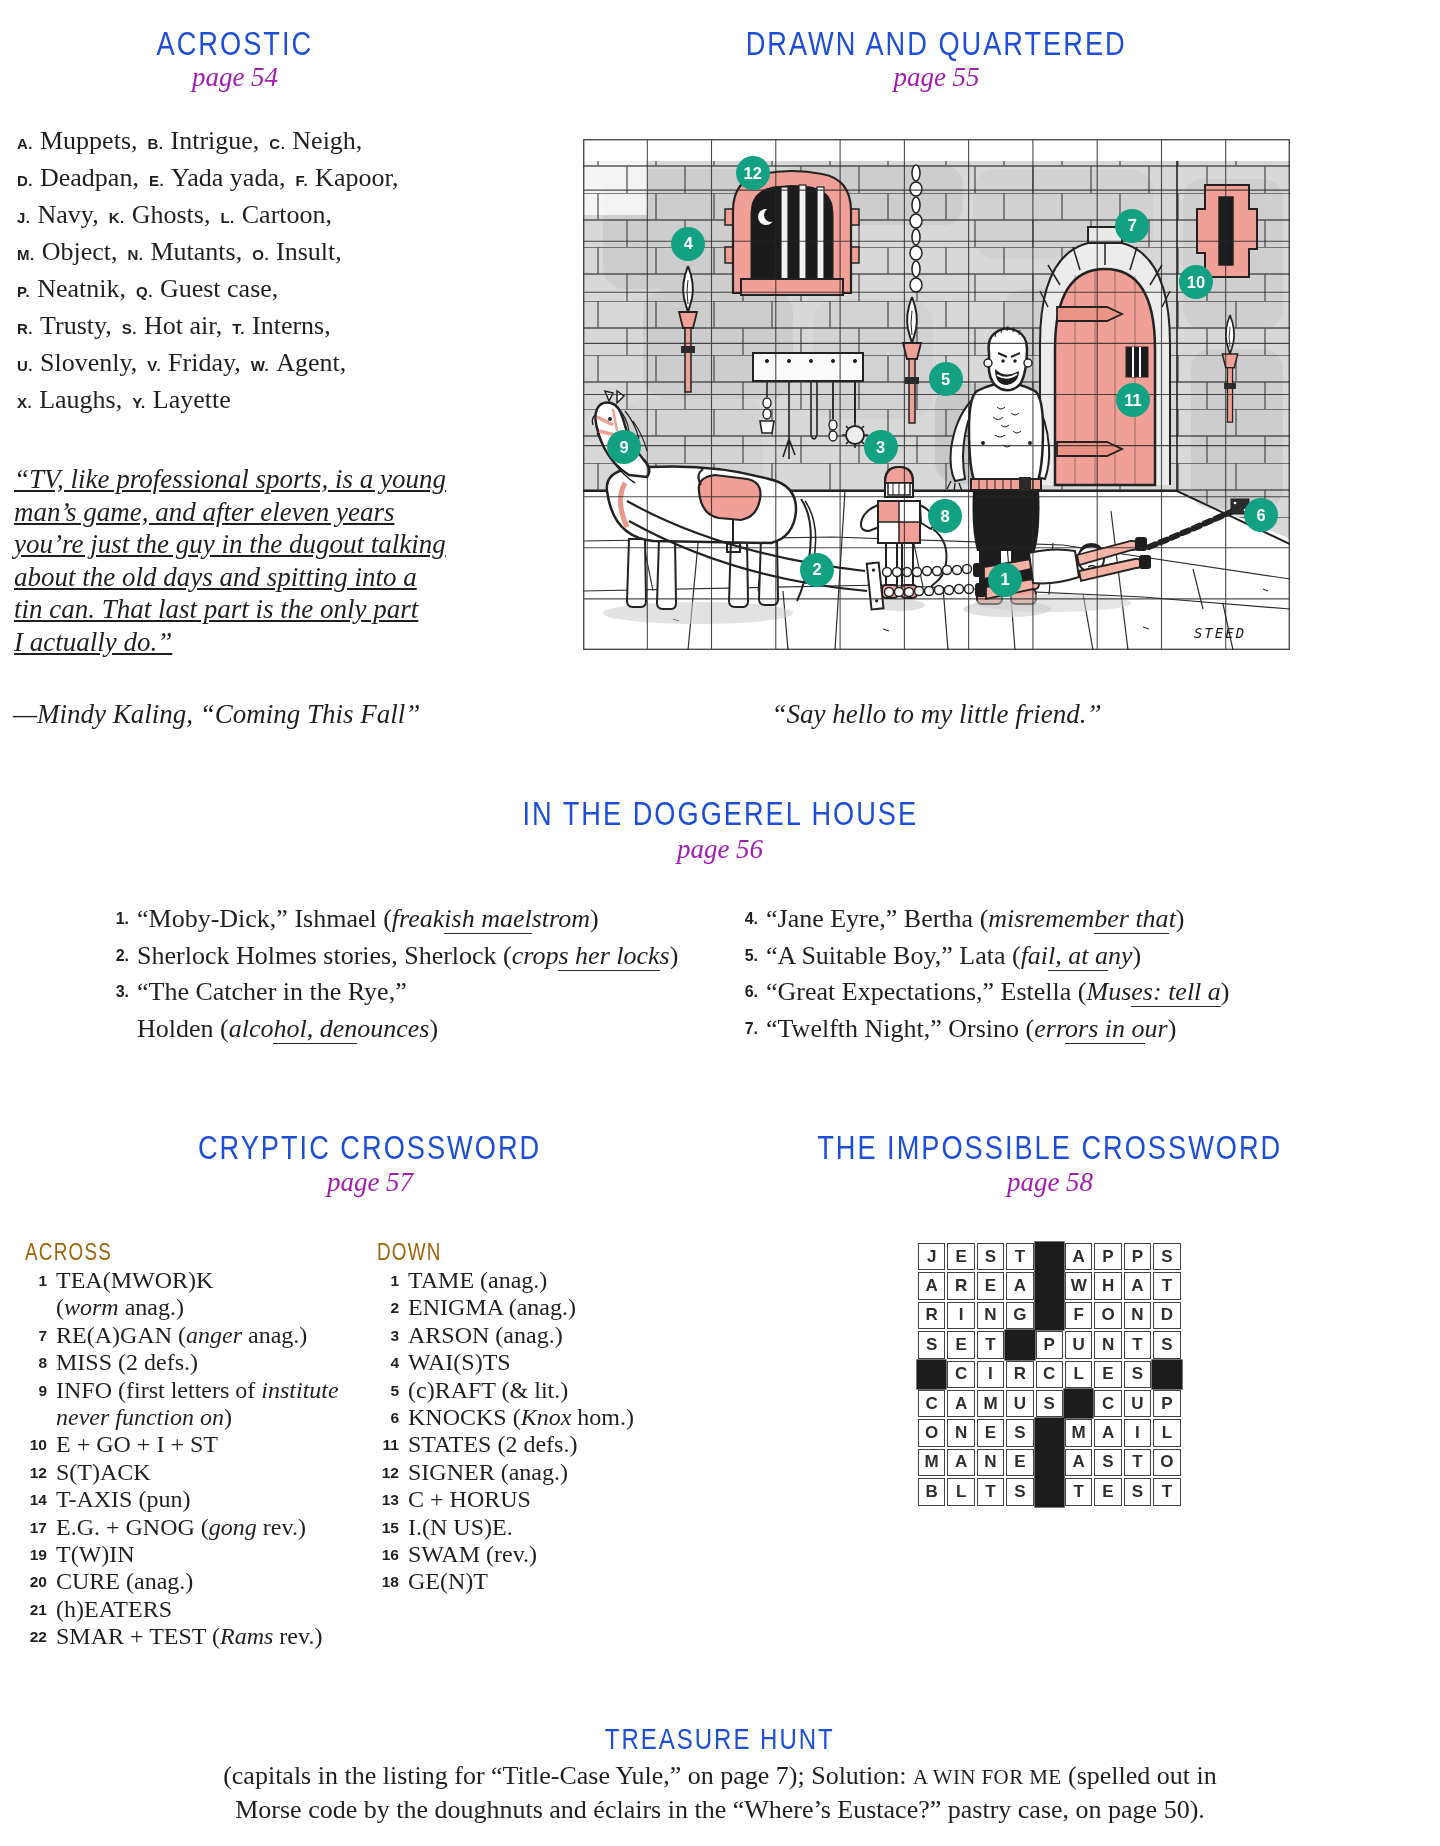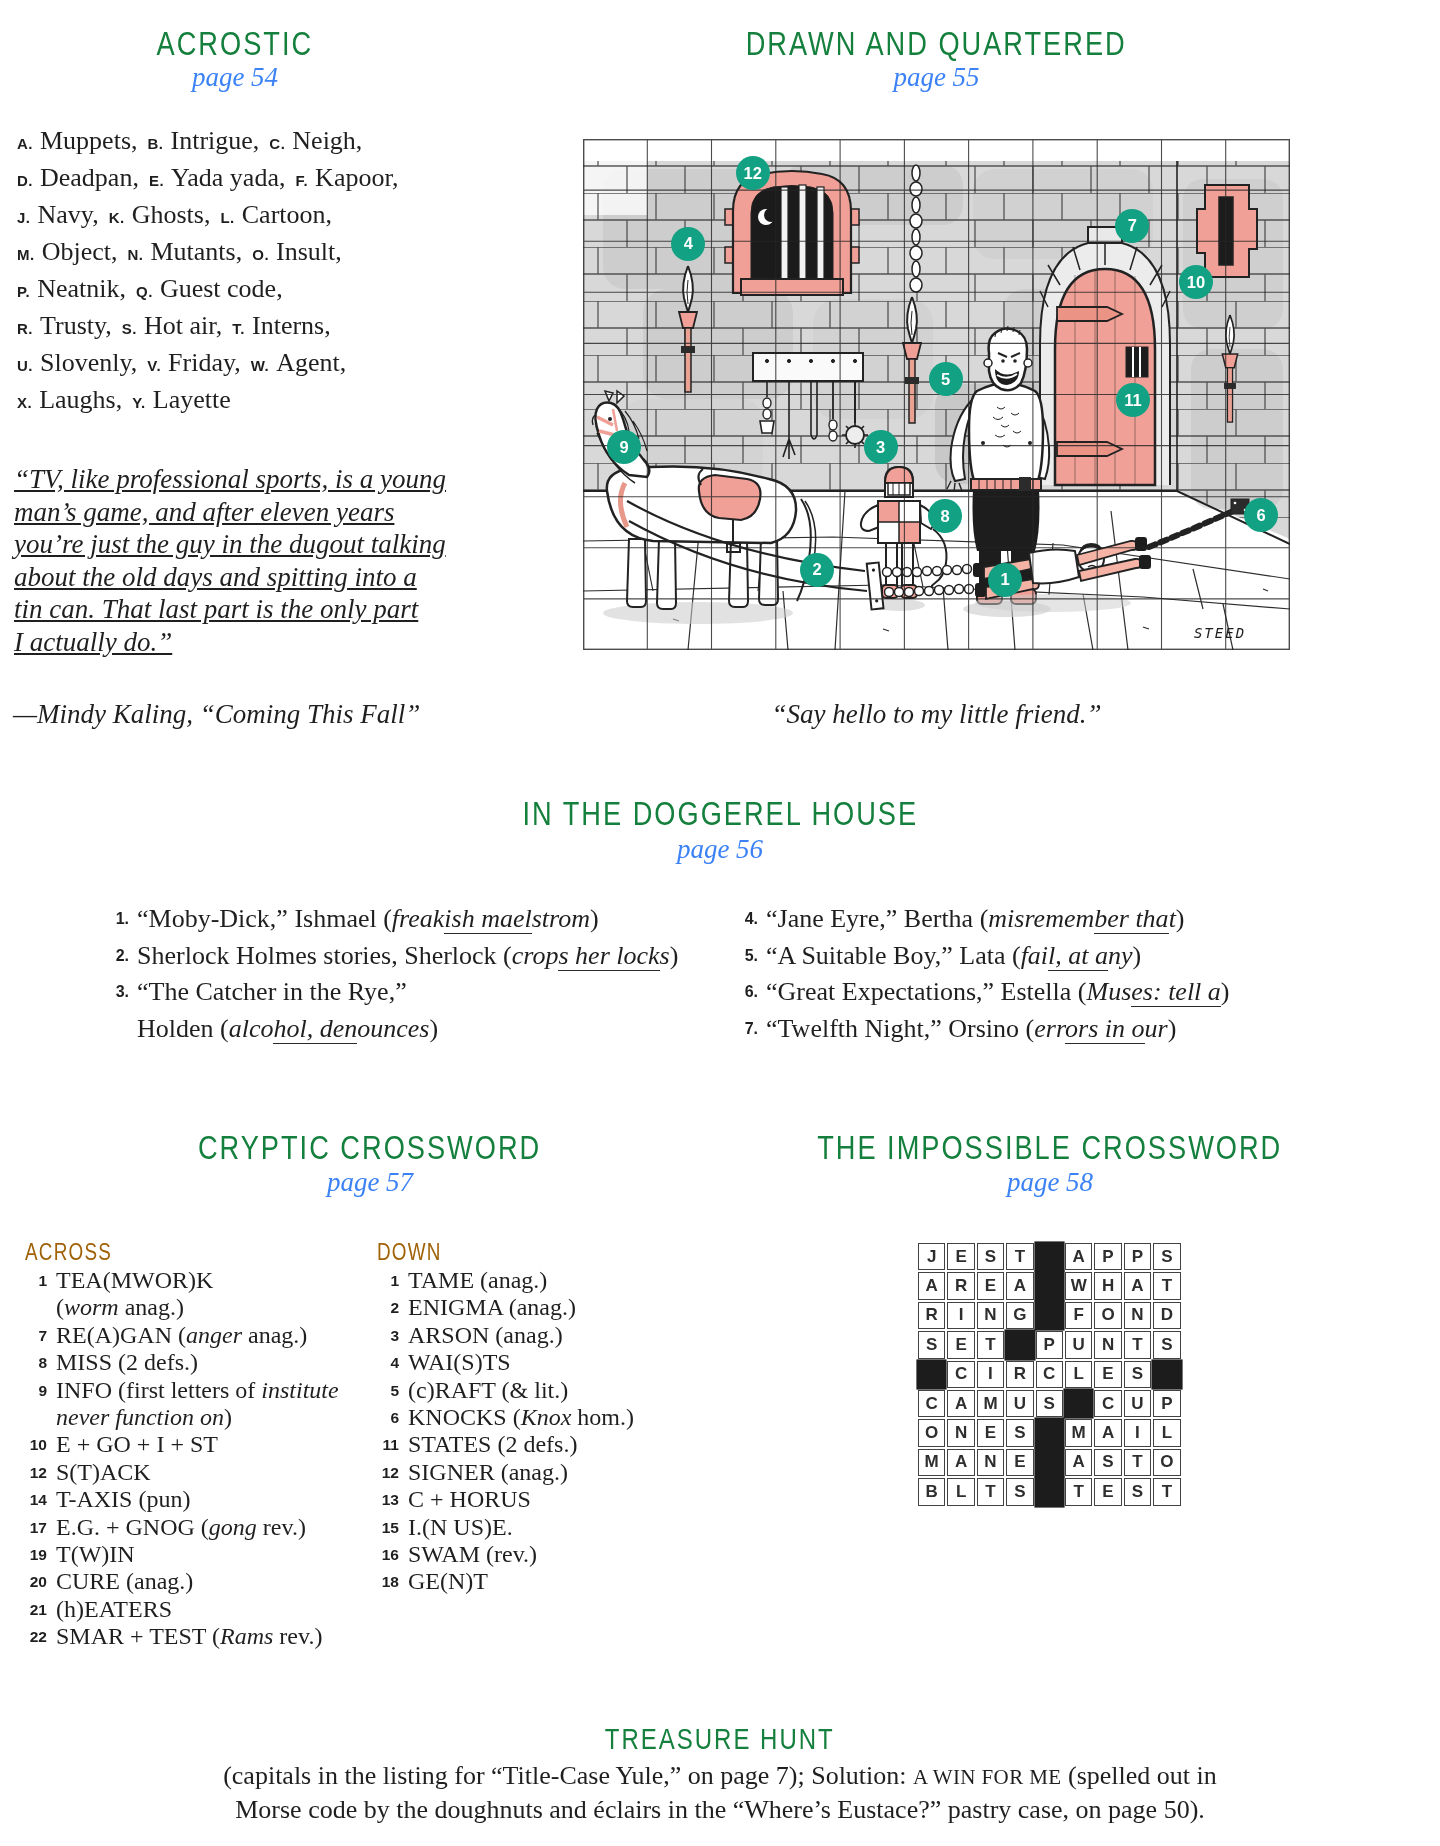--- a/index.html
+++ b/index.html
@@ -1,24 +1,24 @@
 <!DOCTYPE html>
 <html><head>
 <meta charset="utf-8">
 <style>
   html,body{margin:0;padding:0;}
   body{width:1440px;height:1846px;position:relative;background:#fff;
        font-family:"Liberation Serif",serif;color:#1f1f1f;overflow:hidden;}
   .abs{position:absolute;}
   
   .hd{position:absolute;text-align:center;font-family:"Liberation Sans",sans-serif;
-      color:#15803d;white-space:nowrap;}
+      color:#1d4ed8;white-space:nowrap;}
   .hd>span{display:inline-block;transform:scaleX(.8);letter-spacing:2.5px;font-size:34px;}
   .hd.small>span{font-size:30px;}
-  .pg{position:absolute;text-align:center;font-style:italic;font-size:27px;color:#3b82f6;}
+  .pg{position:absolute;text-align:center;font-style:italic;font-size:27px;color:#a21caf;}
   
   .ansline{font-size:26px;line-height:34px;white-space:nowrap;}
   .albl{font-family:"Liberation Sans",sans-serif;font-weight:700;font-size:15px;
         letter-spacing:.5px;margin-right:7px;}
   .answ{margin-right:10px;}
   .quote div{font-style:italic;font-size:27px;line-height:32.5px;white-space:nowrap;}
   .attrib{font-style:italic;font-size:27px;white-space:nowrap;}
   .caption{position:absolute;font-style:italic;font-size:27px;text-align:center;}
   
   .dogcol{position:absolute;font-size:26px;line-height:36.5px;}
@@ -52,21 +52,21 @@
 </head>
 <body>
 
 <div class="hd" style="left:15px;top:24px;width:440px;"><span>ACROSTIC</span></div>
 <div class="pg" style="left:15px;top:62px;width:440px;">page 54</div>
 <div class="abs" style="left:17px;top:124px;" id="answers">
     <div class="ansline"><span class="albl">A.</span><span class="answ">Muppets,</span><span class="albl">B.</span><span class="answ">Intrigue,</span><span class="albl">C.</span><span class="answ">Neigh,</span></div>
     <div class="ansline"><span class="albl">D.</span><span class="answ">Deadpan,</span><span class="albl">E.</span><span class="answ">Yada yada,</span><span class="albl">F.</span><span class="answ">Kapoor,</span></div>
     <div class="ansline"><span class="albl">J.</span><span class="answ">Navy,</span><span class="albl">K.</span><span class="answ">Ghosts,</span><span class="albl">L.</span><span class="answ">Cartoon,</span></div>
     <div class="ansline"><span class="albl">M.</span><span class="answ">Object,</span><span class="albl">N.</span><span class="answ">Mutants,</span><span class="albl">O.</span><span class="answ">Insult,</span></div>
-    <div class="ansline"><span class="albl">P.</span><span class="answ">Neatnik,</span><span class="albl">Q.</span><span class="answ">Guest code,</span></div>
+    <div class="ansline"><span class="albl">P.</span><span class="answ">Neatnik,</span><span class="albl">Q.</span><span class="answ">Guest case,</span></div>
     <div class="ansline"><span class="albl">R.</span><span class="answ">Trusty,</span><span class="albl">S.</span><span class="answ">Hot air,</span><span class="albl">T.</span><span class="answ">Interns,</span></div>
     <div class="ansline"><span class="albl">U.</span><span class="answ">Slovenly,</span><span class="albl">V.</span><span class="answ">Friday,</span><span class="albl">W.</span><span class="answ">Agent,</span></div>
     <div class="ansline"><span class="albl">X.</span><span class="answ">Laughs,</span><span class="albl">Y.</span><span class="answ">Layette</span></div>
   </div>
 <div class="abs quote" style="left:14px;top:463px;text-decoration:underline;" id="quote">
     <div>“TV, like professional sports, is a young</div>
     <div>man’s game, and after eleven years</div>
     <div>you’re just the guy in the dugout talking</div>
     <div>about the old days and spitting into a</div>
     <div>tin can. That last part is the only part</div>

